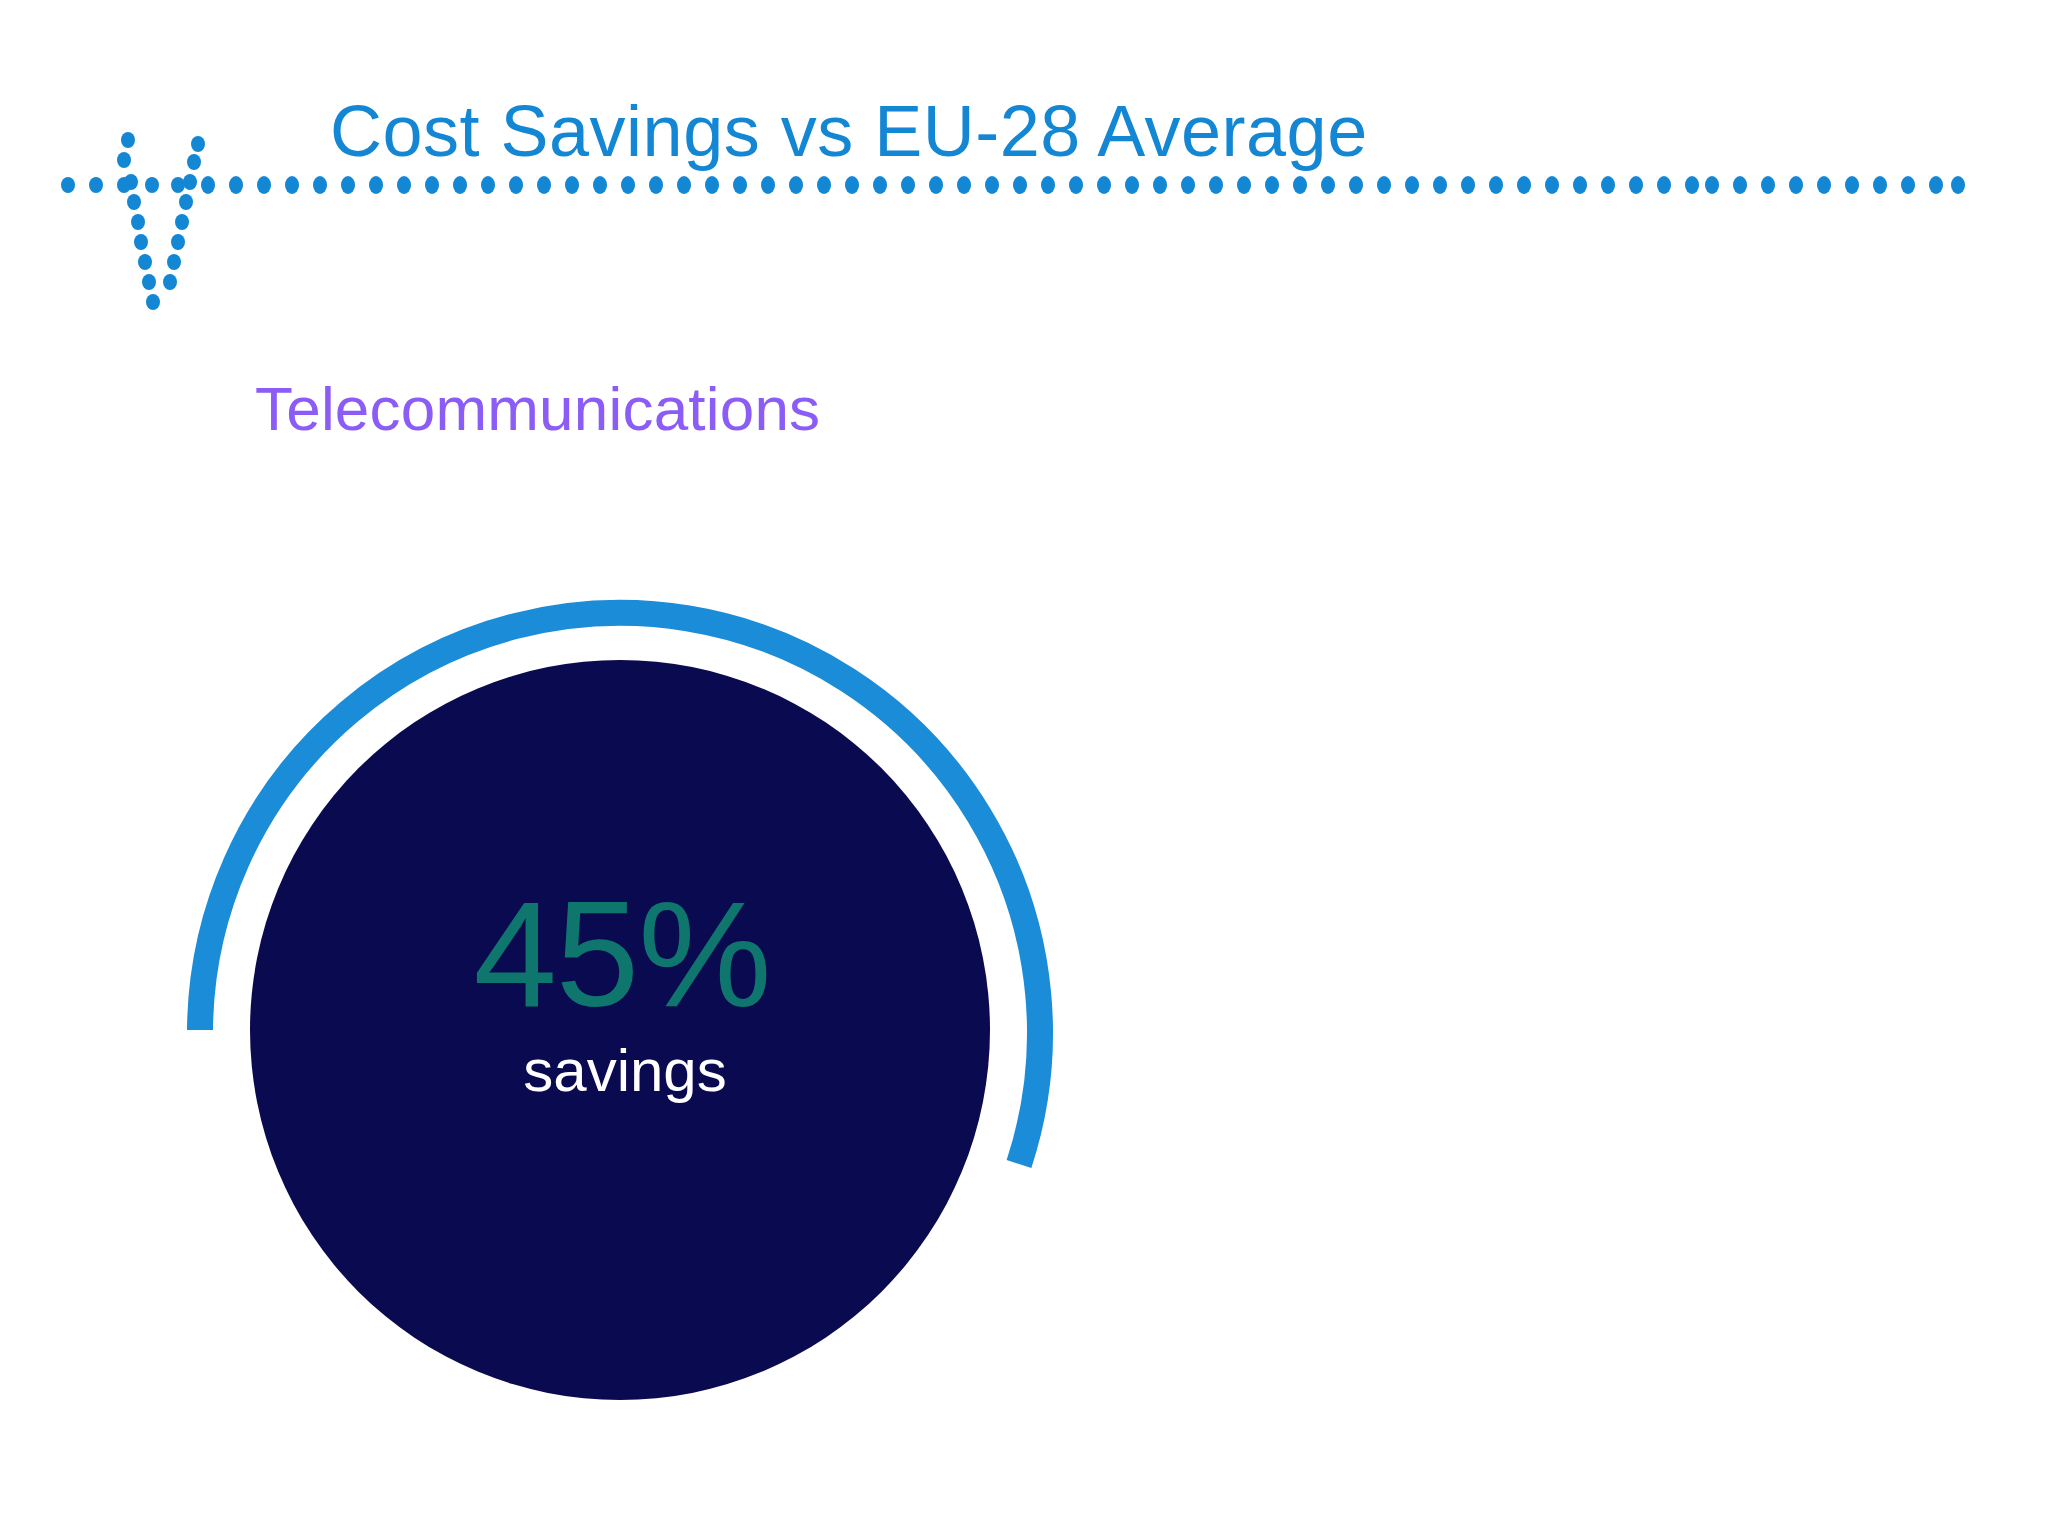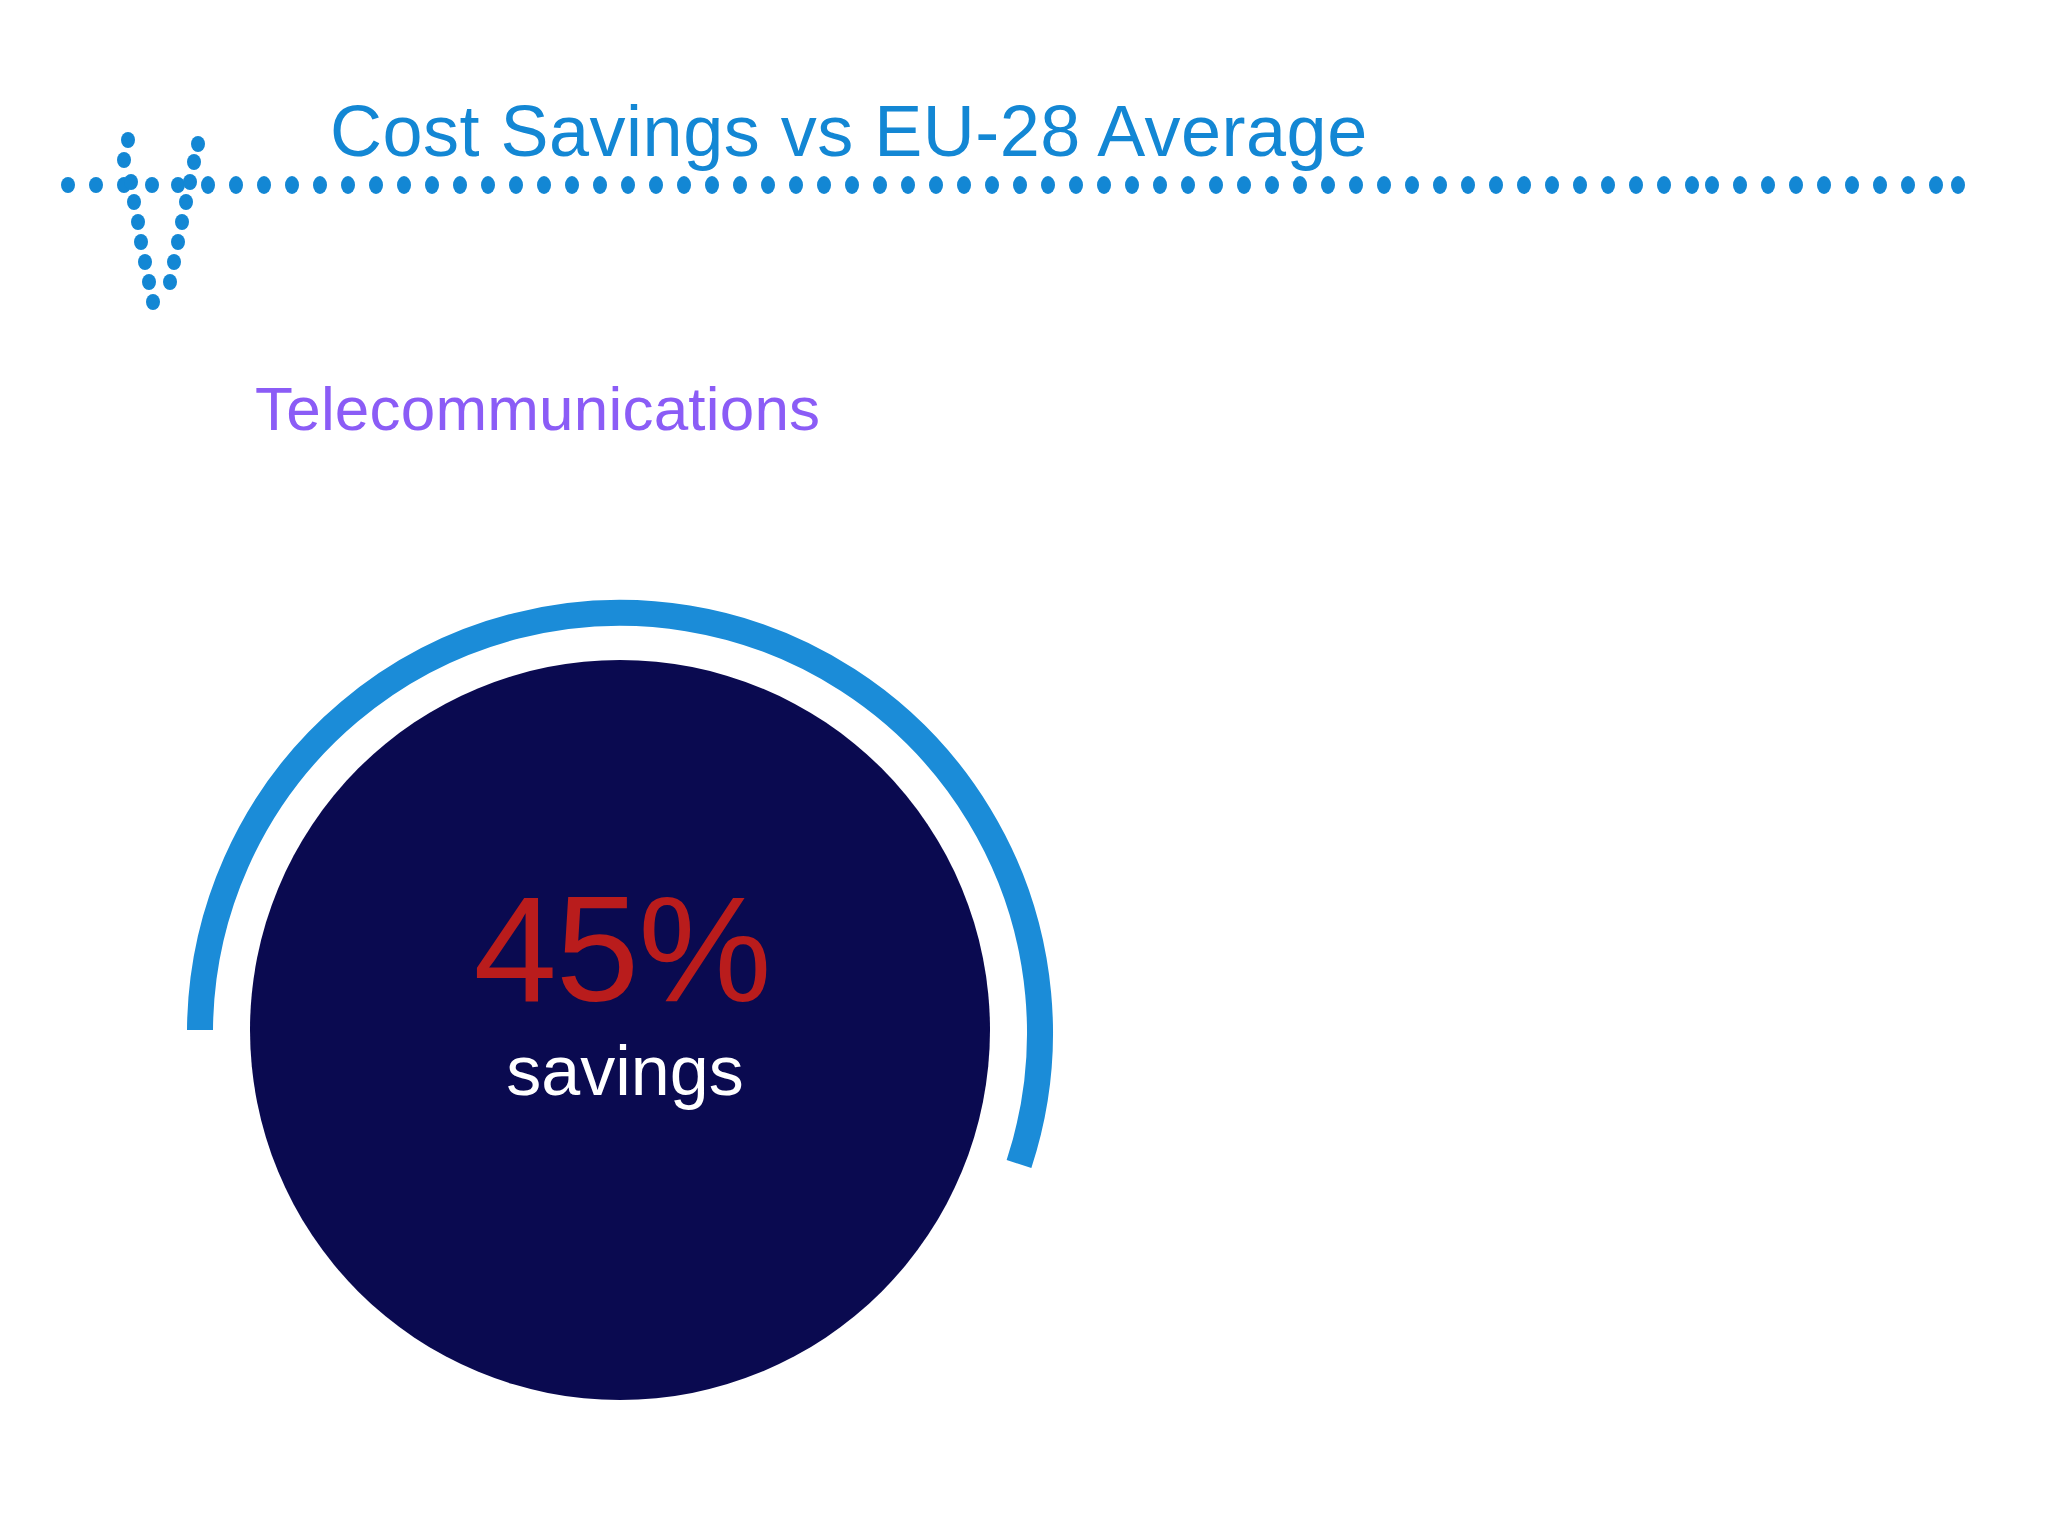--- a/index.html
+++ b/index.html
@@ -81,31 +81,31 @@
     top: 0;
     width: 1000px;
     height: 1000px;
     display: flex;
     flex-direction: column;
     align-items: center;
     justify-content: center;
     pointer-events: none;
   }
   .stat-value {
-    color: #b91c1c;
+    color: #0f766e;
     font-size: 150px;
     line-height: 1.0;
     font-weight: 400;
     letter-spacing: -1px;
     margin-left: 4px;
     transform: translateY(-46px);
   }
   .stat-label {
     color: #ffffff;
-    font-size: 70px;
+    font-size: 60px;
     line-height: 1.0;
     font-weight: 400;
     letter-spacing: 0px;
     margin-left: 10px;
     transform: translateY(-34px);
   }
 </style>
 </head>
 <body>
 

